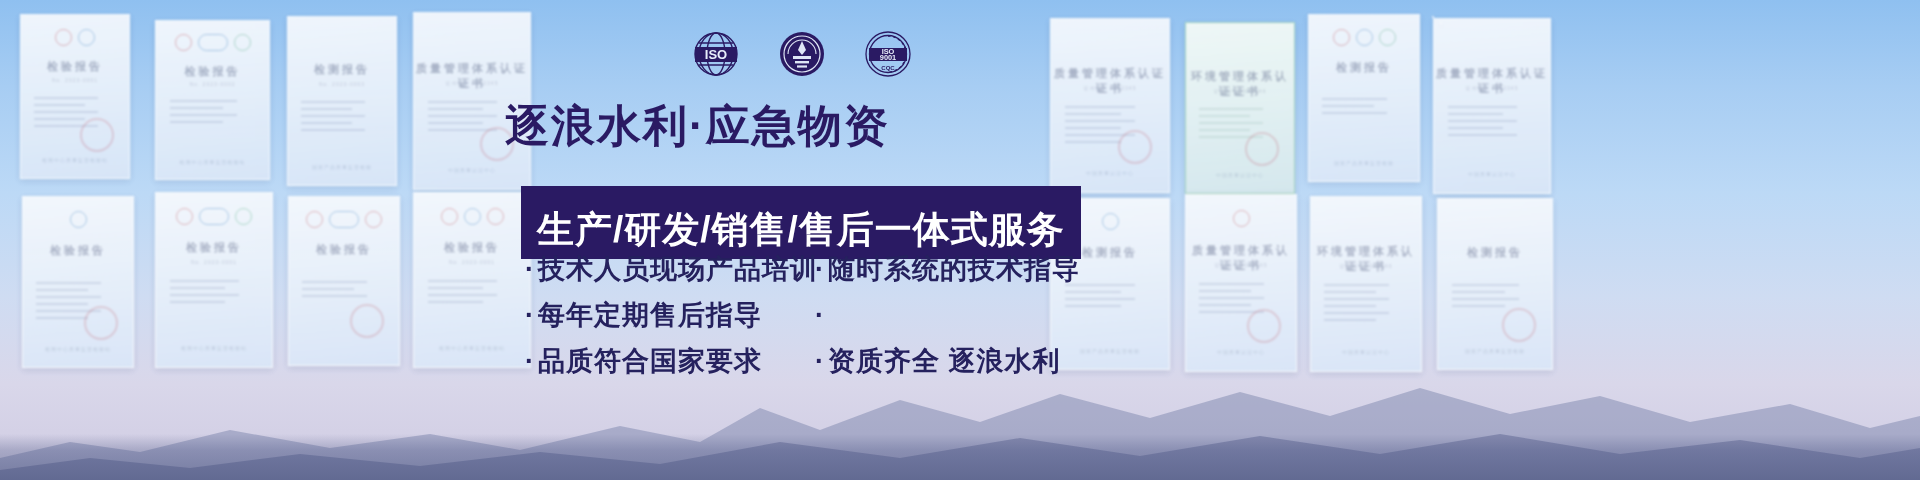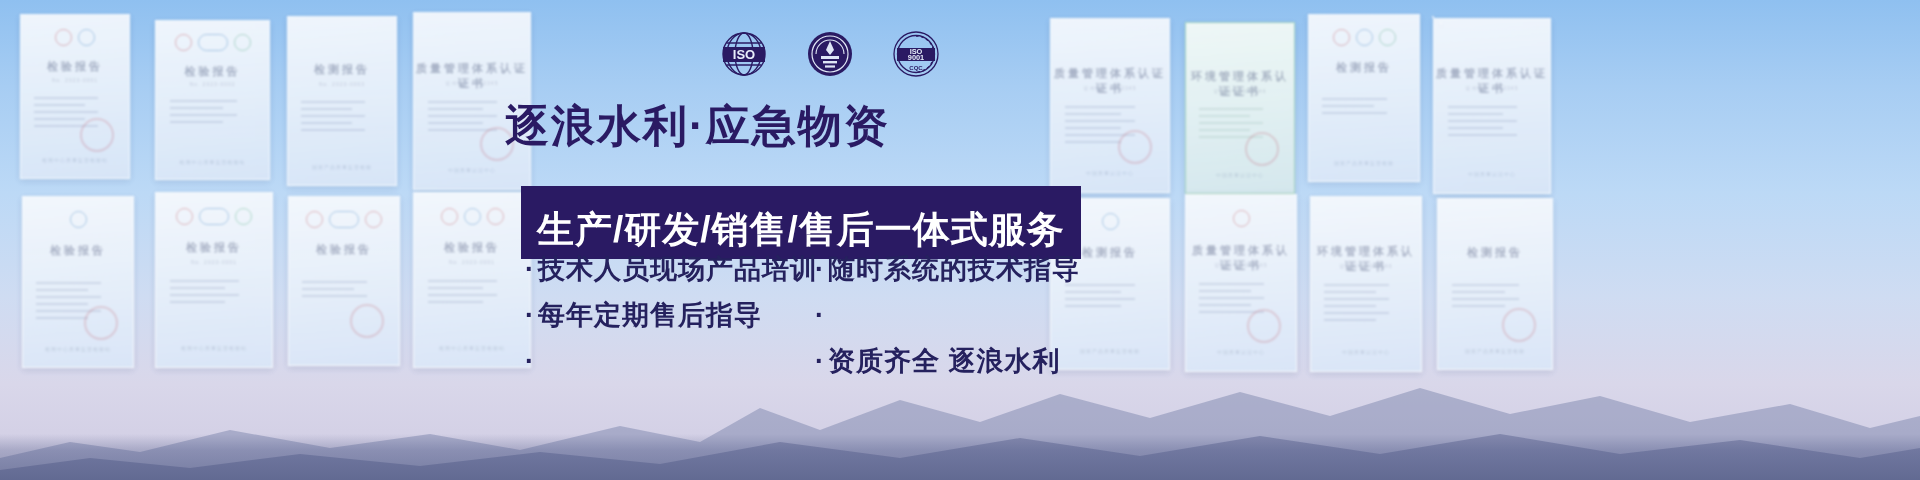--- a/index.html
+++ b/index.html
@@ -65,21 +65,21 @@
     border-color:rgba(120,190,150,.6); }
   .cert.green .lines i { background:rgba(90,140,115,.22); }
 
   
   .mtn { position:absolute; left:0; right:0; bottom:0; }
   .trees { position:absolute; left:0; right:0; bottom:0; height:46px;
     background:rgba(70,80,120,.32); }
 
   
   .badges {
-    position:absolute; top:28px; left:718px;
+    position:absolute; top:28px; left:690px;
     display:flex; align-items:flex-end; gap:34px;
     z-index:6;
   }
   .badge { width:52px; height:52px; position:relative; color:#2a1a63; }
   .badge svg { display:block; width:52px; height:52px; }
 
   
   .content { position:absolute; left:0; top:0; width:1920px; height:480px; z-index:7; }
 
   .title {
@@ -446,20 +446,21 @@
       </div>
       <div class="bullet">
         <span class="dot">·</span>
         <span>每年定期售后指导</span>
       </div>
       <div class="bullet">
         <span class="dot">·</span>
       </div>
       <div class="bullet">
         <span class="dot">·</span>
+        <span>品质符合国家要求</span>
       </div>
       <div class="bullet">
         <span class="dot">·</span>
         <span>资质齐全 逐浪水利</span>
       </div>
     </div>
 
   </div>
 </div>
 

